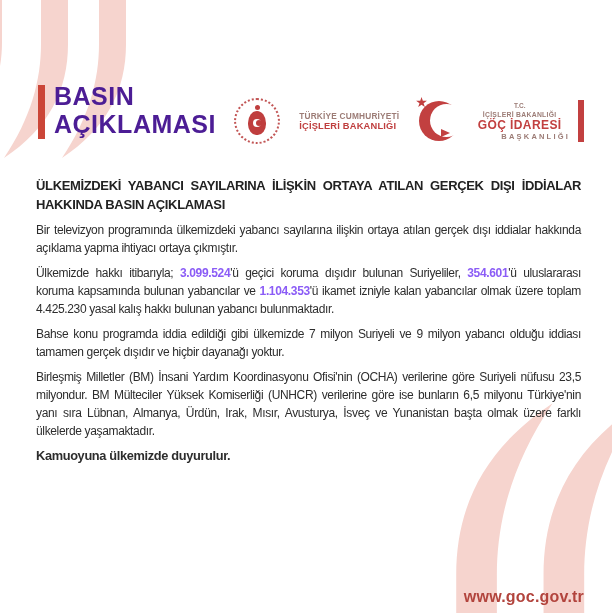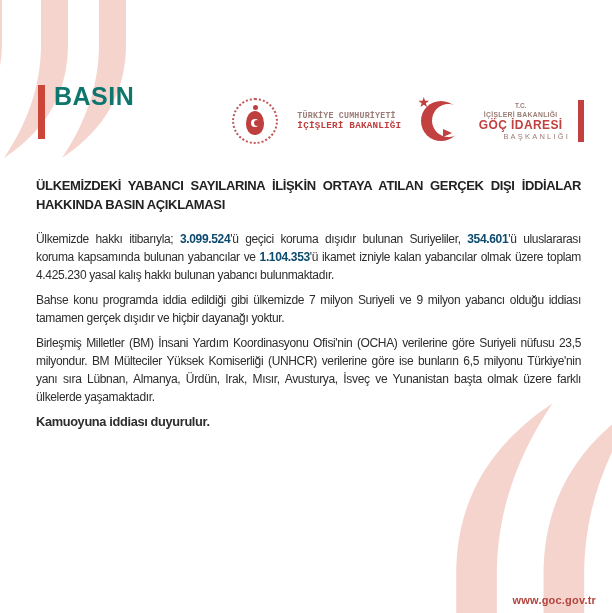--- a/index.html
+++ b/index.html
@@ -11,24 +11,24 @@
     font-family:"Liberation Sans", sans-serif;
     color:#2d2d2d;
   }
   
   .wm{position:absolute;z-index:0;pointer-events:none;}
   .wm-tl{left:-14px;top:0;}
   .wm-br{right:-55px;bottom:-28px;transform:rotate(180deg);}
   
   .header{position:absolute;left:38px;top:82px;z-index:2;display:flex;}
   .red-bar{width:7px;height:54px;background:#cb4638;margin-right:9px;margin-top:3px;}
-  .masthead{font-weight:700;font-size:25px;line-height:28px;color:#0f766e;letter-spacing:0.5px;}
+  .masthead{font-weight:700;font-size:25px;line-height:28px;color:#4c1d95;letter-spacing:0.5px;}
   
   .logos{position:absolute;right:28px;top:96px;z-index:2;display:flex;align-items:center;gap:16px;}
-  .logo-ministry{display:flex;align-items:center;gap:19px;font-family:Liberation Mono, monospace;}
+  .logo-ministry{display:flex;align-items:center;gap:19px;}
   .seal{position:relative;width:46px;height:46px;border-radius:50%;
         border:2px dotted #c25555;box-sizing:border-box;background:#fff;}
   .seal-inner{position:absolute;left:12px;top:11px;width:18px;height:24px;
         background:#bf3e3e;border-radius:50% 50% 46% 46%;}
   .seal-crescent{position:absolute;left:17px;top:19px;width:8px;height:8px;border-radius:50%;
         background:#fff;}
   .seal-crescent::after{content:"";position:absolute;left:3px;top:1px;width:6px;height:6px;border-radius:50%;background:#bf3e3e;}
   .seal-top{position:absolute;left:19px;top:5px;width:5px;height:5px;border-radius:50%;background:#bf3e3e;}
   .ministry-text{font-size:8.3px;line-height:10px;letter-spacing:0.2px;}
   .ministry-text .l1{color:#9c7c76;font-weight:700;}
@@ -37,32 +37,32 @@
   .crescent-wrap{position:relative;width:46px;height:50px;}
   .crescent{position:absolute;left:4px;top:5px;width:40px;height:40px;border-radius:50%;background:#c24040;}
   .crescent::after{content:"";position:absolute;left:11px;top:3px;width:33px;height:33px;border-radius:50%;background:#fff;}
   .crescent-star{position:absolute;left:0;top:-2px;color:#c24040;font-size:14px;}
   .crescent-bird{position:absolute;left:26px;top:33px;width:0;height:0;
         border-left:9px solid #c24040;border-top:4px solid transparent;border-bottom:4px solid transparent;z-index:1;}
   .migration-text{text-align:center;line-height:9px;}
   .migration-text .l1{font-size:6.5px;color:#9c7c76;font-weight:700;}
   .migration-text .l2{font-size:6.8px;color:#9c7c76;font-weight:700;letter-spacing:0.3px;}
   .migration-text .l3{font-size:12px;color:#c24040;font-weight:700;letter-spacing:0.4px;line-height:13px;}
-  .migration-text .l4{font-size:7.5px;color:#9c7c76;font-weight:400;letter-spacing:2.2px;margin-left:32px;}
+  .migration-text .l4{font-size:7.5px;color:#9c7c76;font-weight:700;letter-spacing:2.2px;margin-left:32px;}
   .logo-end-bar{width:6px;height:42px;background:#c24040;}
   
   .content{position:absolute;left:36px;top:176px;width:545px;z-index:2;}
   .content p{margin:0 0 7px 0;font-size:12px;line-height:18px;letter-spacing:-0.35px;
              text-align:justify;color:#2d2d2d;}
-  .content .heading{font-weight:700;font-size:13px;line-height:19px;color:#222;margin-bottom:16px;}
-  .content strong{font-weight:700;color:#0c4a6e;}
+  .content .heading{font-weight:700;font-size:13px;line-height:19px;color:#222;margin-bottom:7px;}
+  .content strong{font-weight:700;color:#8b5cf6;}
   .content .closing{font-weight:700;font-size:12.8px;text-align:left;}
   
-  .site{position:absolute;right:16px;bottom:7px;z-index:2;
-        font-weight:700;font-size:11px;color:#b2443d;letter-spacing:0.2px;}
+  .site{position:absolute;right:28px;bottom:7px;z-index:2;
+        font-weight:700;font-size:16px;color:#b2443d;letter-spacing:0.2px;}
 </style>
 </head>
 <body>
 
 <div class="page">
 
   <svg class="wm wm-tl" width="178" height="186" viewBox="0 0 178 186" aria-hidden="true">
     <g fill="#f6d4ce">
       <path d="M-10 0 h26 v42 c0 44 -18 80 -62 108 c26 -38 36 -74 36 -108 z"></path>
       <path d="M55 0 h27 v44 c0 46 -19 84 -64 114 c27 -40 37 -78 37 -114 z"></path>
@@ -74,20 +74,21 @@
       <path d="M-10 0 h26 v42 c0 44 -18 80 -62 108 c26 -38 36 -74 36 -108 z"></path>
       <path d="M55 0 h27 v44 c0 46 -19 84 -64 114 c27 -40 37 -78 37 -114 z"></path>
       <path d="M113 0 h27 v44 c0 46 -19 84 -64 114 c27 -40 37 -78 37 -114 z"></path>
     </g>
   </svg>
 
   <div class="header">
     <div class="red-bar"></div>
     <div class="masthead">
       <div>BASIN</div>
+      <div>AÇIKLAMASI</div>
     </div>
   </div>
 
   <div class="logos">
     <div class="logo-ministry">
       <div class="seal">
         <div class="seal-top"></div>
         <div class="seal-inner"></div>
         <div class="seal-crescent"></div>
       </div>
@@ -107,21 +108,22 @@
         <div class="l2">İÇİŞLERİ BAKANLIĞI</div>
         <div class="l3">GÖÇ İDARESİ</div>
         <div class="l4">BAŞKANLIĞI</div>
       </div>
       <div class="logo-end-bar"></div>
     </div>
   </div>
 
   <div class="content">
     <p class="heading">ÜLKEMİZDEKİ YABANCI SAYILARINA İLİŞKİN ORTAYA ATILAN GERÇEK DIŞI İDDİALAR HAKKINDA BASIN AÇIKLAMASI</p>
+    <p>Bir televizyon programında ülkemizdeki yabancı sayılarına ilişkin ortaya atılan gerçek dışı iddialar hakkında açıklama yapma ihtiyacı ortaya çıkmıştır.</p>
     <p><span>Ülkemizde hakkı itibarıyla; </span><strong>3.099.524</strong><span>'ü geçici koruma dışıdır bulunan Suriyeliler, </span><strong>354.601</strong><span>'ü uluslararası koruma kapsamında bulunan yabancılar ve </span><strong>1.104.353</strong><span>'ü ikamet izniyle kalan yabancılar olmak üzere toplam 4.425.230 yasal kalış hakkı bulunan yabancı bulunmaktadır.</span></p>
     <p>Bahse konu programda iddia edildiği gibi ülkemizde 7 milyon Suriyeli ve 9 milyon yabancı olduğu iddiası tamamen gerçek dışıdır ve hiçbir dayanağı yoktur.</p>
     <p>Birleşmiş Milletler (BM) İnsani Yardım Koordinasyonu Ofisi'nin (OCHA) verilerine göre Suriyeli nüfusu 23,5 milyondur. BM Mülteciler Yüksek Komiserliği (UNHCR) verilerine göre ise bunların 6,5 milyonu Türkiye'nin yanı sıra Lübnan, Almanya, Ürdün, Irak, Mısır, Avusturya, İsveç ve Yunanistan başta olmak üzere farklı ülkelerde yaşamaktadır.</p>
-    <p class="closing">Kamuoyuna iddiası duyurulur.</p>
+    <p class="closing">Kamuoyuna ülkemizde duyurulur.</p>
   </div>
 
   <div class="site">www.goc.gov.tr</div>
 
 </div>
 
 </body></html>

